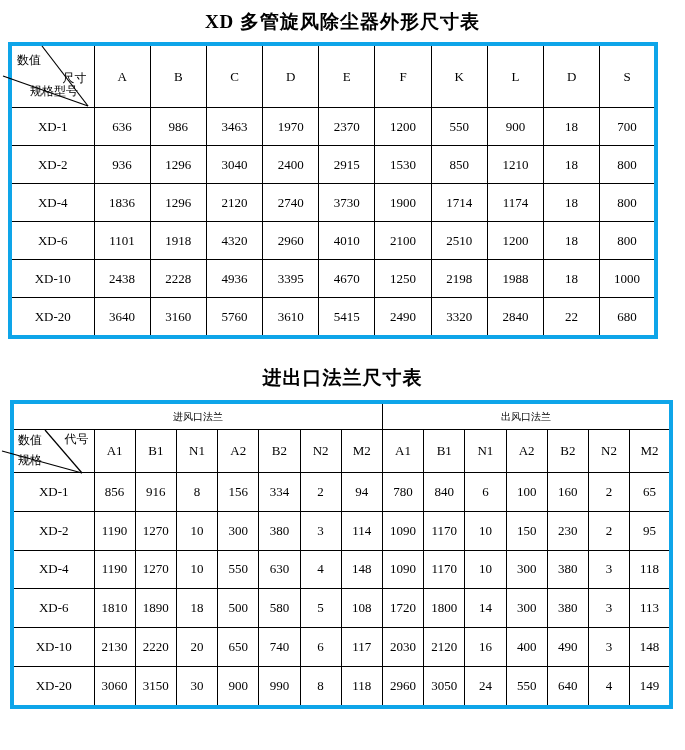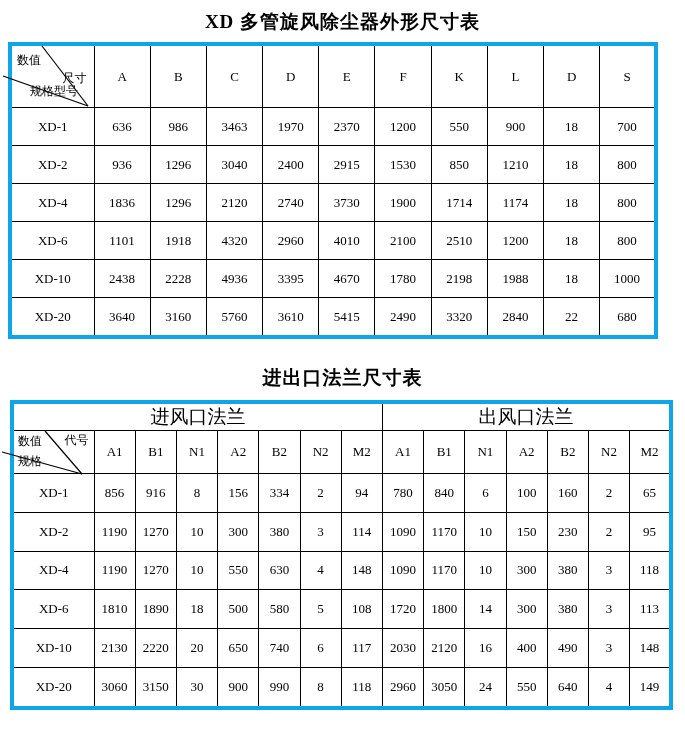--- a/index.html
+++ b/index.html
@@ -39,21 +39,21 @@
     vertical-align: middle;
     font-weight: normal;
     font-size: 13px;
     padding: 0;
     overflow: hidden;
     white-space: nowrap;
   }
   #t1 thead th { height: 61px; }
   #t1 tbody td { height: 37px; }
 
-  #t2 tr.group-row th { height: 25px; font-size: 19px; }
+  #t2 tr.group-row th { height: 25px; font-size: 10px; }
   #t2 tr.head-row th  { height: 42px; }
   #t2 tbody td { height: 37.8px; }
 
   
   th.diag {
     position: relative;
     overflow: visible;
   }
   th.diag svg {
     position: absolute;
@@ -163,21 +163,21 @@
           <td>18</td>
           <td>800</td>
         </tr>
         <tr>
           <td>XD-10</td>
           <td>2438</td>
           <td>2228</td>
           <td>4936</td>
           <td>3395</td>
           <td>4670</td>
-          <td>1780</td>
+          <td>1250</td>
           <td>2198</td>
           <td>1988</td>
           <td>18</td>
           <td>1000</td>
         </tr>
         <tr>
           <td>XD-20</td>
           <td>3640</td>
           <td>3160</td>
           <td>5760</td>

